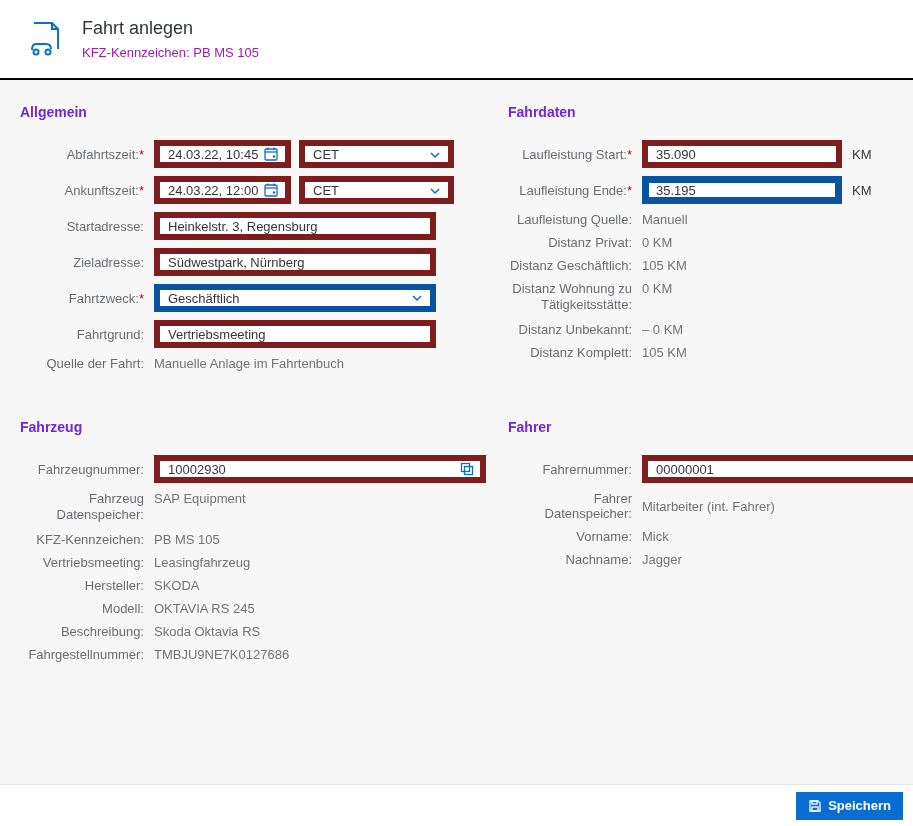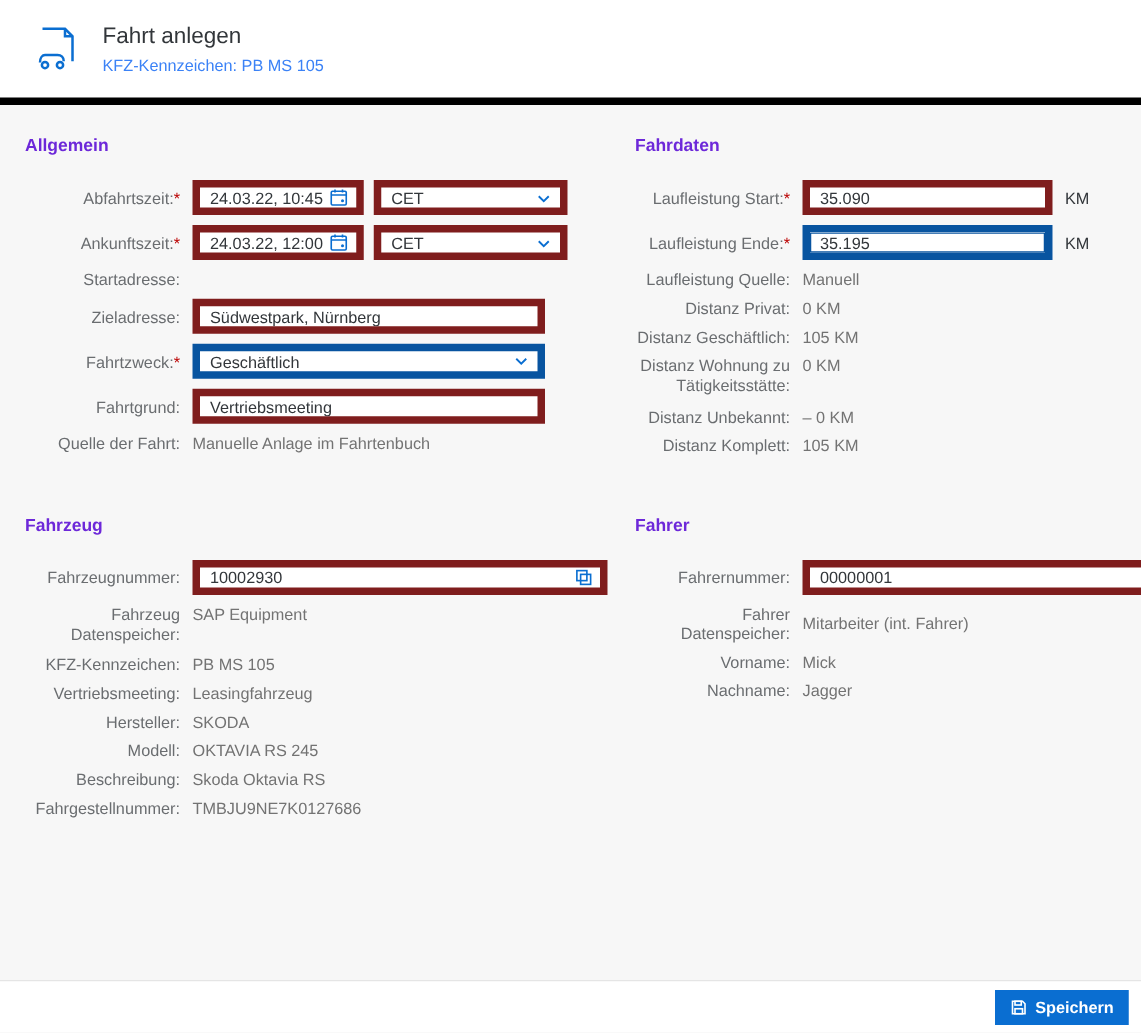--- a/index.html
+++ b/index.html
@@ -11,25 +11,25 @@
   width: 913px;
   height: 826px;
   position: relative;
   overflow: hidden;
 }
 .header {
   display: flex;
   align-items: flex-start;
   padding: 18px 0 18px 24px;
   background: #fff;
-  border-bottom: 6px solid #000000;
+  border-bottom: 2px solid #000000;
 }
 .header-icon { margin-right: 18px; margin-top: 2px; }
 .header-title { font-size: 18px; font-weight: 400; color: #32363a; margin-bottom: 6px; }
-.header-sub { font-size: 13px; color: #3b82f6; }
+.header-sub { font-size: 13px; color: #a21caf; }
 
 .content {
   padding: 24px 20px 0 20px;
   display: grid;
   grid-template-columns: 1fr 1fr;
   column-gap: 22px;
   row-gap: 40px;
 }
 .section { }
 .section-title { font-size: 14px; font-weight: 600; color: #6d28d9; margin-bottom: 20px; }
@@ -178,20 +178,23 @@
             <svg width="14" height="14" viewBox="0 0 14 14">
                 <path d="M3 5 l4 4 l4 -4" fill="none" stroke="#0a6ed1" stroke-width="1.5"></path>
               </svg>
           </span>
         </div>
       </div>
     </div>
 
     <div class="row text-row">
       <div class="label">Startadresse:</div>
+      <div class="ctrl">
+          <input value="Heinkelstr. 3, Regensburg" style="">
+        </div>
     </div>
 
     <div class="row text-row">
       <div class="label">Zieladresse:</div>
       <div class="ctrl">
           <input value="Südwestpark, Nürnberg" style="">
         </div>
     </div>
 
     <div class="row sel-row">

